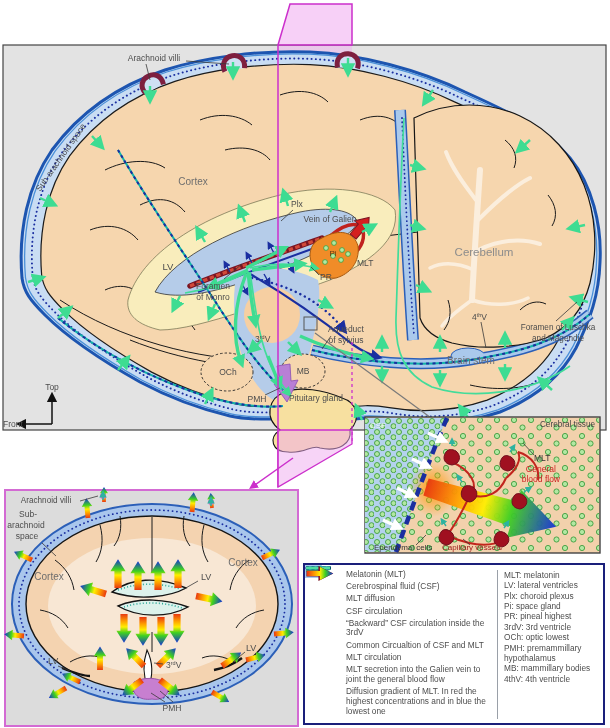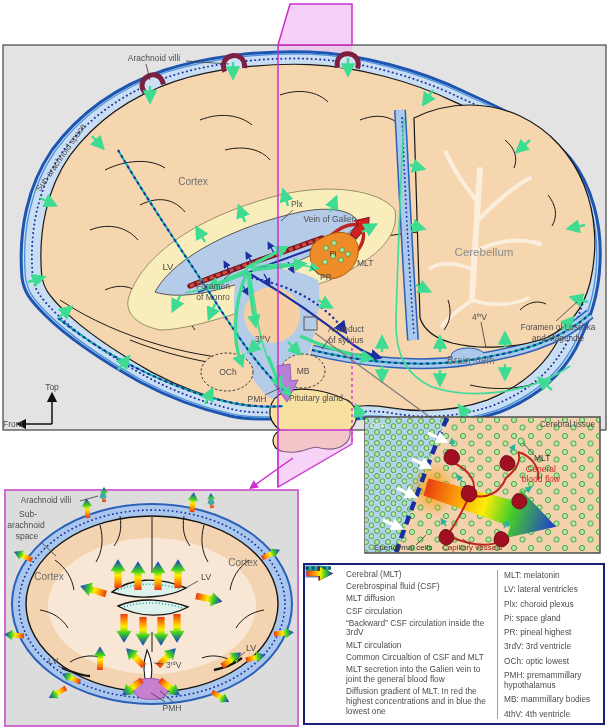--- a/index.html
+++ b/index.html
@@ -12,21 +12,21 @@
   .ptr{stroke:#3a3a3a;stroke-width:0.8;fill:none;}
   
   #legend{position:absolute;left:303px;top:563px;width:302px;height:162px;
           background:#fff;border:2px solid #1a1f7a;box-sizing:border-box;
           display:flex;padding:5px 4px 4px 6px;color:#4d4d4d;font-size:8.3px;}
   .lg-left{flex:1;display:flex;flex-direction:column;gap:2.4px;}
   .lg-row{display:flex;align-items:flex-start;gap:5px;}
   .lg-ic{width:30px;flex:none;display:flex;justify-content:center;margin-top:1px;}
   .lg-txt{line-height:1.18;}
   .lg-right{width:95px;flex:none;border-left:1px solid #9aa0a8;padding-left:6px;
-            display:flex;flex-direction:column;justify-content:space-between;}
+            display:flex;flex-direction:column;justify-content:flex-start;}
   .lg-abbr{line-height:1.25;}
 </style>
 </head>
 <body>
 
 <div id="fig">
 <svg width="610" height="728" viewBox="0 0 610 728">
 <defs>
   <path id="brainOutline" d="M22,278 C18,230 28,185 52,150 C80,112 120,85 165,70 C205,57 260,50 310,52 C360,54 420,70 465,92 C505,110 545,128 570,158 C592,185 602,225 600,262 C599,295 590,320 576,348 C560,378 535,398 500,412 C465,424 430,426 395,420 C360,414 340,424 310,420 C280,417 255,422 230,416 C200,409 170,398 140,382 C108,364 70,340 45,315 C30,300 24,292 22,278 Z"></path>
   <path id="villus" d="M-10,10 C-15,-9 15,-9 10,10"></path>
@@ -461,21 +461,21 @@
 </svg>
 
 <div id="legend">
   <div class="lg-left">
     <div class="lg-row">
           <span class="lg-ic">
             <svg width="12" height="10">
               <circle cx="6" cy="5" r="3.4" fill="#e9f8e0" stroke="#3a9a3a" stroke-width="1.6"></circle>
             </svg>
           </span>
-          <span class="lg-txt">Cerebral (MLT)</span>
+          <span class="lg-txt">Melatonin (MLT)</span>
         </div>
     <div class="lg-row">
           <span class="lg-ic">
             <svg width="17" height="13">
               <rect width="17" height="13" fill="#a9cbee"></rect>
             </svg>
           </span>
           <span class="lg-txt">Cerebrospinal fluid (CSF)</span>
         </div>
     <div class="lg-row">
@@ -499,33 +499,33 @@
           <span class="lg-ic">
             <svg width="27" height="6">
               <line x1="2" y1="3" x2="26" y2="3" stroke="#1a1f8c" stroke-width="3.2" stroke-dasharray="0.5 4.6" stroke-linecap="round"></line>
             </svg>
           </span>
           <span class="lg-txt">“Backward” CSF circulation inside the 3rdV</span>
         </div>
     <div class="lg-row">
           <span class="lg-ic">
             <svg width="27" height="6">
-              <line x1="1" y1="3" x2="25" y2="3" stroke="#4fdfa0" stroke-width="2.6"></line>
-            </svg>
-          </span>
-          <span class="lg-txt">MLT circulation</span>
-        </div>
-    <div class="lg-row">
-          <span class="lg-ic">
-            <svg width="27" height="6">
               <line x1="1" y1="3" x2="26" y2="3" stroke="#12b3a8" stroke-width="3"></line>
               <line x1="1" y1="3" x2="26" y2="3" stroke="#0d4f66" stroke-width="3" stroke-dasharray="3 2.6"></line>
             </svg>
           </span>
           <span class="lg-txt">Common Circualtion of CSF and MLT</span>
+        </div>
+    <div class="lg-row">
+          <span class="lg-ic">
+            <svg width="27" height="6">
+              <line x1="1" y1="3" x2="25" y2="3" stroke="#4fdfa0" stroke-width="2.6"></line>
+            </svg>
+          </span>
+          <span class="lg-txt">MLT circulation</span>
         </div>
     <div class="lg-row">
           <span class="lg-ic">
             <svg width="30" height="17">
               <path d="M2,6 L14,6 L14,2 L27,8.5 L14,15 L14,11 L2,11 Z" fill="#d42020" stroke="#7a1523" stroke-width="1.2"></path>
             </svg>
           </span>
           <span class="lg-txt">MLT secretion into the Galien vein to joint the general blood flow</span>
         </div>
     <div class="lg-row">

